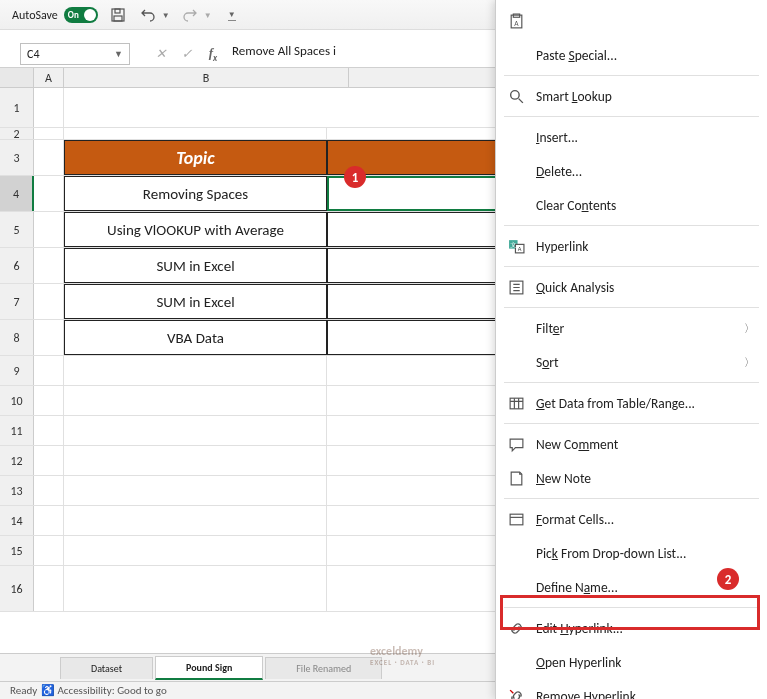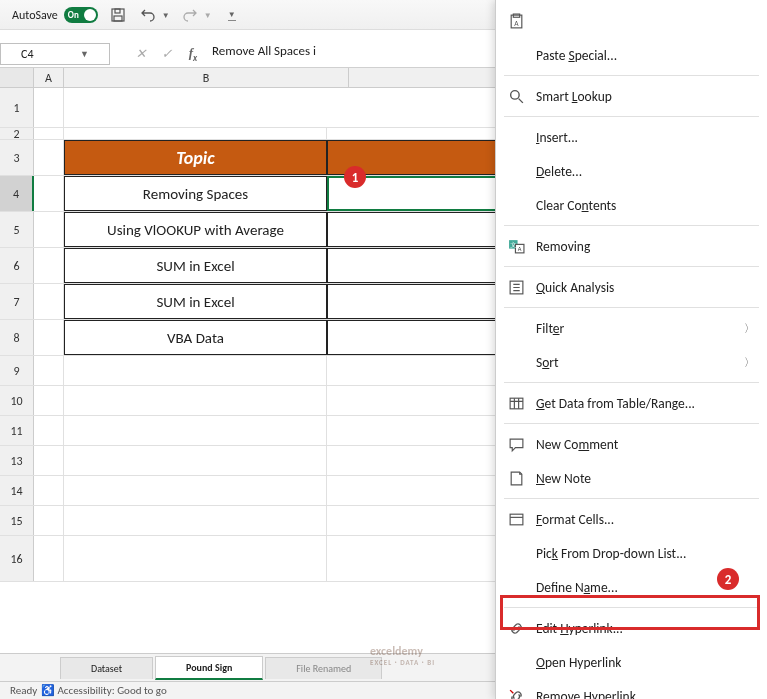--- a/index.html
+++ b/index.html
@@ -9,21 +9,21 @@
 .titlebar { height: 30px; background: linear-gradient(#f8f8f8,#f0f0f0); border-bottom: 1px solid #ddd; display: flex; align-items: center; padding: 0 12px; gap: 10px; }
 .autosave { display: flex; align-items: center; gap: 6px; font-size: 12px; }
 .toggle { width: 34px; height: 16px; background: #107c41; border-radius: 8px; position: relative; }
 .toggle::after { content:""; position: absolute; right: 2px; top: 2px; width: 12px; height: 12px; background: #fff; border-radius: 50%; }
 .toggle-label { font-size: 9px; color: #fff; position: absolute; left: 4px; top: 2px; font-weight: bold; }
 .qat-icon { width: 20px; height: 20px; display: flex; align-items: center; justify-content: center; color: #555; }
 .qat-icon svg { width: 16px; height: 16px; }
 
 
 .fbar-row { height: 28px; border-bottom: 1px solid #d0d0d0; display: flex; align-items: center; background: #fff; }
-.namebox { width: 110px; height: 22px; border: 1px solid #c0c0c0; margin-left: 0; display: flex; align-items: center; padding: 0 20px; font-size: 12px; background: #fff; justify-content: space-between; }
+.namebox { width: 110px; height: 22px; border: 1px solid #c0c0c0; margin-left: 20px; display: flex; align-items: center; padding: 0 6px; font-size: 12px; background: #fff; justify-content: space-between; }
 .namebox .dd { color: #666; font-size: 9px; }
 .fbar-btns { display: flex; gap: 4px; margin-left: 20px; }
 .fbar-btn { width: 22px; height: 22px; display: flex; align-items: center; justify-content: center; color: #666; font-size: 13px; font-style: italic; }
 .fbar-input { flex: 1; height: 22px; border: none; outline: none; padding: 0 8px; font-size: 13px; background: #fff; }
 
 
 .colhdr-row { height: 20px; display: flex; background: #f0f0f0; border-bottom: 1px solid #ccc; }
 .corner { width: 34px; border-right: 1px solid #ccc; background: #e8e8e8; }
 .colhdr { border-right: 1px solid #ccc; text-align: center; font-size: 12px; line-height: 20px; color: #333; }
 .colA { width: 30px; }
@@ -201,20 +201,26 @@
       <div class="cell cB"></div>
       <div class="cell cC"></div>
     </div>
   <div class="row r-empty">
       <div class="rowhdr">11</div>
       <div class="cell cA"></div>
       <div class="cell cB"></div>
       <div class="cell cC"></div>
     </div>
   <div class="row r-empty">
+      <div class="rowhdr">12</div>
+      <div class="cell cA"></div>
+      <div class="cell cB"></div>
+      <div class="cell cC"></div>
+    </div>
+  <div class="row r-empty">
       <div class="rowhdr">13</div>
       <div class="cell cA"></div>
       <div class="cell cB"></div>
       <div class="cell cC"></div>
     </div>
   <div class="row r-empty">
       <div class="rowhdr">14</div>
       <div class="cell cA"></div>
       <div class="cell cB"></div>
       <div class="cell cC"></div>
@@ -271,21 +277,21 @@
   <div class="ctx-sep"></div>
   <div class="ctx-item">
     <span class="ctx-icon">
         <svg viewBox="0 0 16 16" fill="none" stroke="currentColor" stroke-width="1.1">
           <rect x="1" y="2" width="8" height="8" fill="#4a9" stroke="none"></rect>
           <rect x="7" y="6" width="8" height="8" fill="#fff"></rect>
           <text x="5" y="8" font-size="6" fill="#fff" stroke="none" text-anchor="middle">文</text>
           <text x="11" y="12" font-size="6" fill="#333" stroke="none" text-anchor="middle">A</text>
         </svg>
       </span>
-    <span>Removing</span>
+    <span>Hyperlink</span>
   </div>
   <div class="ctx-sep"></div>
   <div class="ctx-item">
     <span class="ctx-icon">
         <svg viewBox="0 0 16 16" fill="none" stroke="currentColor" stroke-width="1.1">
           <rect x="2" y="2" width="12" height="12"></rect>
           <path d="M5 5h6M5 8h6M5 11h6"></path>
         </svg>
       </span>
     <span><span class="ul">Q</span>uick Analysis</span>

